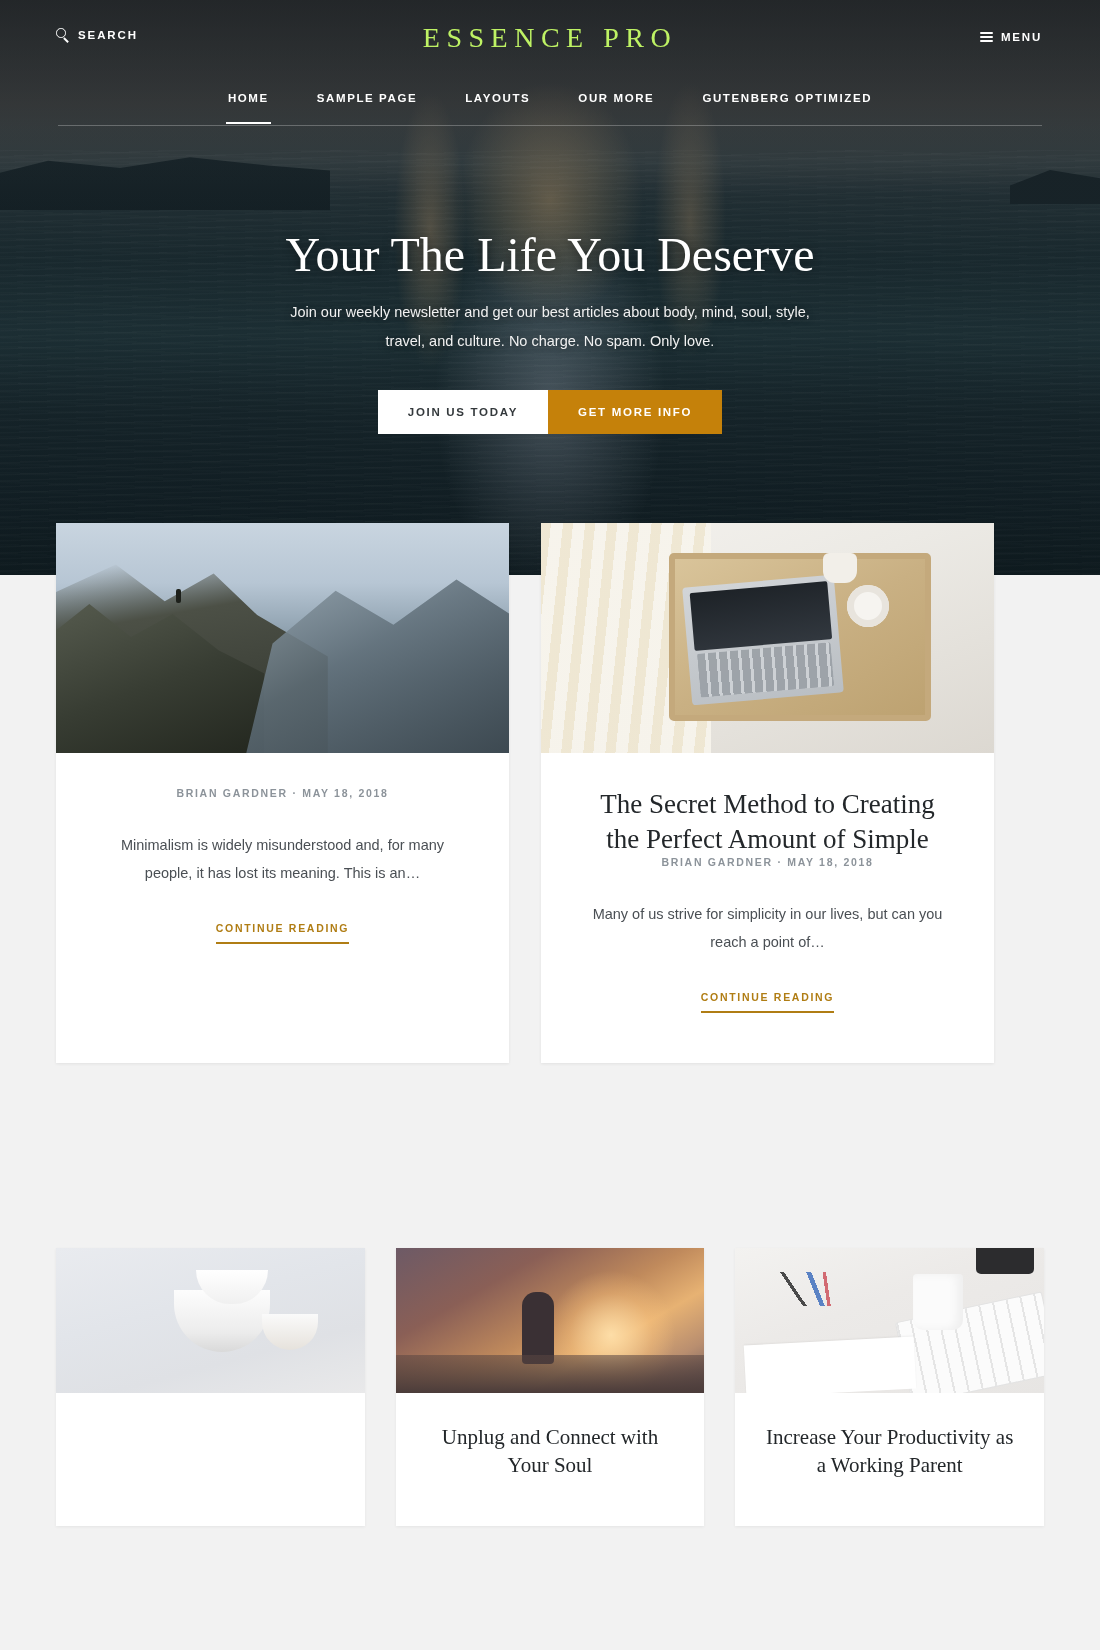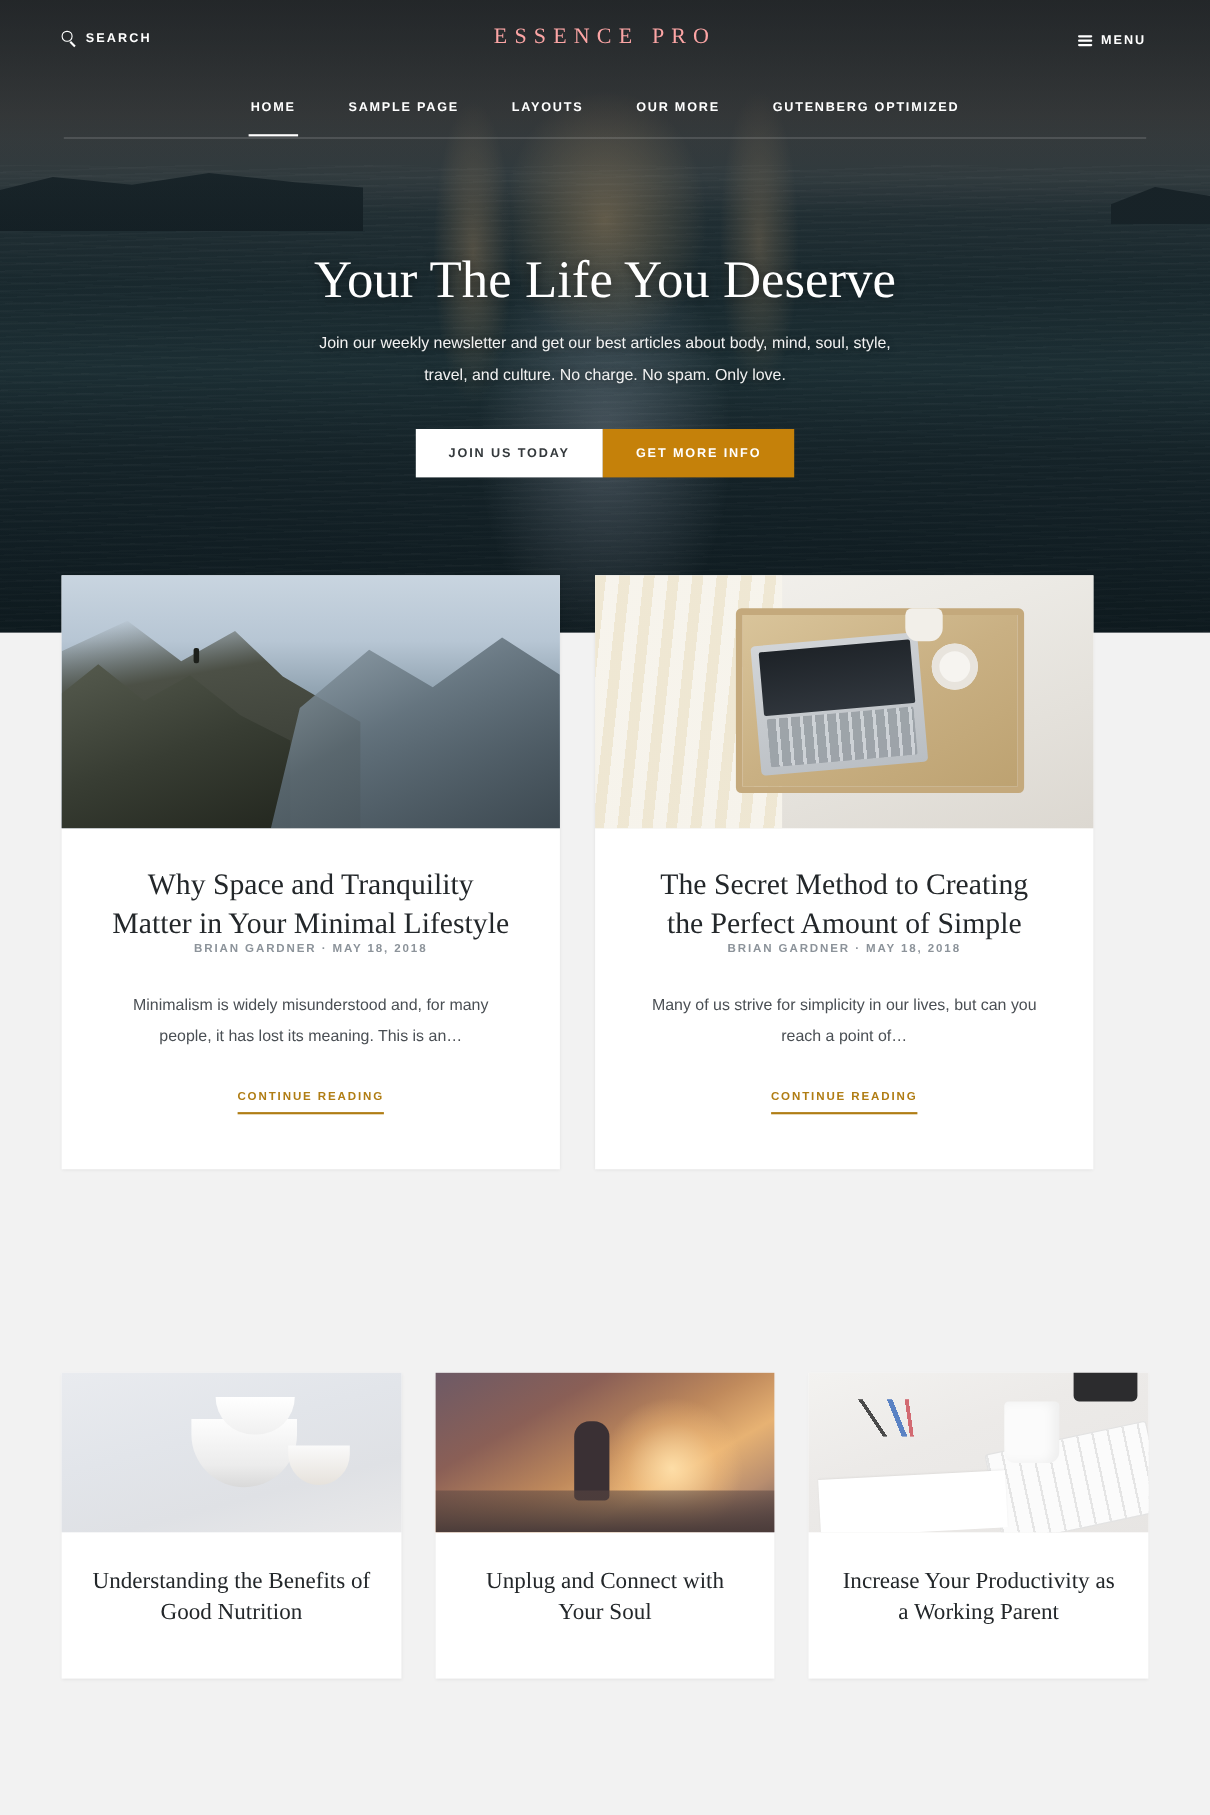--- a/index.html
+++ b/index.html
@@ -70,21 +70,21 @@
   .search-btn .lbl {
     font-size:11.5px; letter-spacing:1.9px; font-weight:700; color:#fff;
   }
   .mag { width:13px; height:13px; position:relative; display:block; }
   .mag .c { position:absolute; left:0; top:0; width:9.5px; height:9.5px; border:1.7px solid #fff; border-radius:50%; }
   .mag .h { position:absolute; left:8px; top:8.5px; width:6px; height:1.7px; background:#fff; transform:rotate(45deg); transform-origin:left center; }
 
   .site-title {
     position:absolute; left:0; right:0; top:22px; text-align:center;
     font-family:"Liberation Serif", serif;
-    font-size:20px; letter-spacing:6.5px; color:#fca5a5; font-weight:400;
+    font-size:28px; letter-spacing:6.5px; color:#bef264; font-weight:400;
   }
 
   .menu-btn {
     position:absolute; right:58px; top:31px;
     display:flex; align-items:center; gap:8px; cursor:pointer;
   }
   .burger { width:13px; height:10px; display:flex; flex-direction:column; justify-content:space-between; }
   .burger i { display:block; height:1.7px; background:#fff; border-radius:1px; }
   .menu-btn .lbl { font-size:11.5px; letter-spacing:1.8px; font-weight:700; color:#fff; }
 
@@ -317,21 +317,20 @@
 </div>
 
 <div class="features">
 
   <article class="fcard">
     <div class="thumb thumb-canyon">
       <span class="ridge"></span>
         <span class="fig"></span>
     </div>
     <div class="body">
-      <h2>Why Space and Tranquility Matter in Your Minimal Lifestyle</h2>
       <div class="byline">BRIAN GARDNER · MAY 18, 2018</div>
       <p class="excerpt">Minimalism is widely misunderstood and, for many people, it has lost its meaning. This is an…</p>
       <a href="#" class="more">CONTINUE READING</a>
     </div>
   </article>
 
   <article class="fcard">
     <div class="thumb thumb-bed">
       <span class="stripes"></span>
         <span class="tray"></span>
@@ -350,23 +349,20 @@
 </div>
 
 <div class="smalls">
 
   <article class="scard">
     <div class="sthumb t-bowl">
       <span class="b1"></span>
         <span class="b2"></span>
         <span class="b3"></span>
     </div>
-    <div class="sbody">
-      <h3>Understanding the Benefits of Good Nutrition</h3>
-    </div>
   </article>
 
   <article class="scard">
     <div class="sthumb t-sun">
       <span class="glow"></span>
         <span class="ppl"></span>
         <span class="rock"></span>
     </div>
     <div class="sbody">
       <h3>Unplug and Connect with Your Soul</h3>

